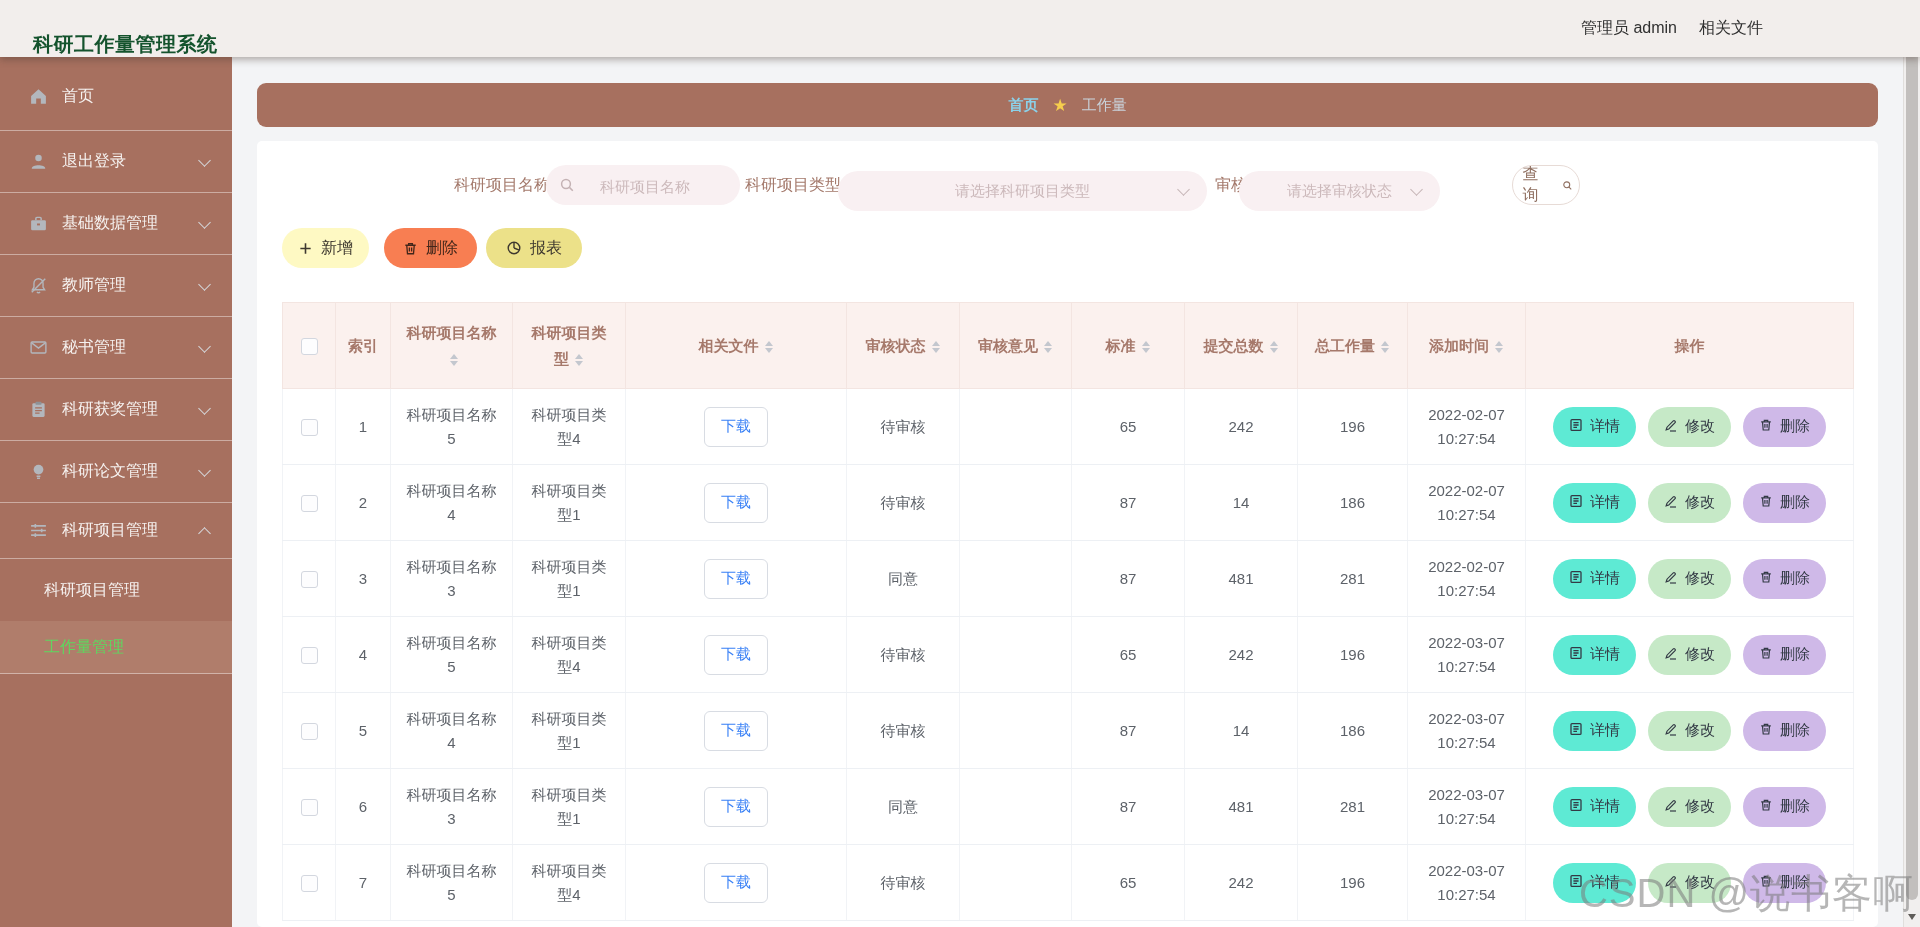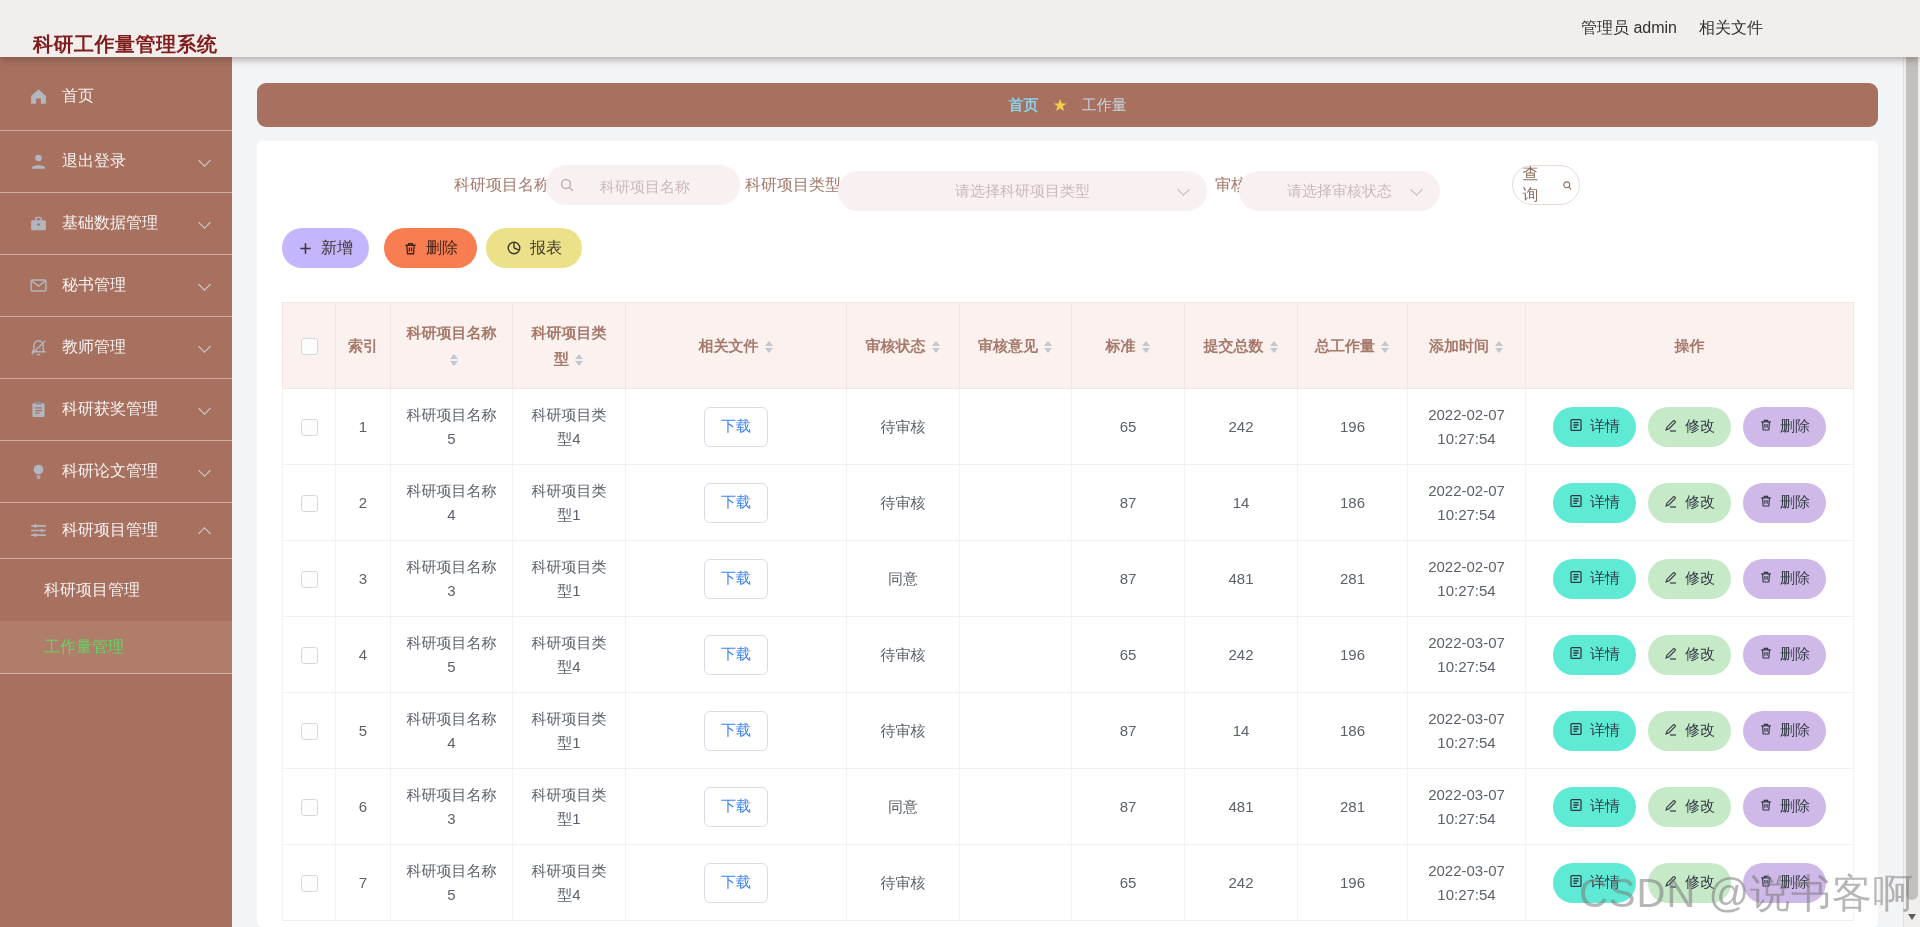--- a/index.html
+++ b/index.html
@@ -3,21 +3,21 @@
 <meta charset="utf-8">
 <style>
   html,body{margin:0;padding:0;background:#e8e8e8;}
   #viewport{position:relative;width:1920px;height:927px;background:#f3f4f6;overflow:hidden;
     font-family:"Liberation Sans","DejaVu Sans",sans-serif;}
 
   
   .app-header{position:absolute;top:0;left:0;width:1920px;height:57px;background:#f2eeec;
     box-shadow:0 3px 7px rgba(70,55,48,.38);z-index:30;display:flex;align-items:center;
     justify-content:space-between;padding:0 157px 0 33px;box-sizing:border-box;}
-  .app-title{font-size:20px;font-weight:bold;color:#7f1d1d;letter-spacing:.5px;margin-top:32px;}
+  .app-title{font-size:20px;font-weight:bold;color:#14532d;letter-spacing:.5px;margin-top:32px;}
   .header-right{display:flex;gap:22px;font-size:16px;color:#303030;align-items:center;}
   .logout{cursor:pointer;}
 
   
   .sidebar{position:absolute;top:57px;left:0;width:232px;height:870px;background:#a7705f;z-index:20;}
   .side-menu{list-style:none;margin:0;padding:6px 0 0 0;}
   .side-item{height:62px;display:flex;align-items:center;padding:0 20px 0 29px;
     border-bottom:1px solid rgba(255,255,255,.42);color:#f6f2f0;font-size:16px;cursor:pointer;position:relative;box-sizing:border-box;}
   .side-item.first{height:68px;}
   .side-item.parent{height:56px;}
@@ -55,21 +55,21 @@
   .sel .chev2{position:absolute;right:19px;top:14px;width:8px;height:8px;
     border-right:1.5px solid #c5b4b6;border-bottom:1.5px solid #c5b4b6;transform:rotate(45deg);}
   .btn-query{position:absolute;left:1255px;top:24px;width:68px;height:40px;border-radius:20px;
     background:#fff;border:1px solid #e7dbd6;color:#8f6f60;font-size:16px;display:flex;
     align-items:center;justify-content:center;gap:20px;cursor:pointer;box-sizing:border-box;}
 
   
   .tbtn{position:absolute;top:87px;height:40px;border:none;border-radius:20px;font-size:16px;
     color:#3e382f;display:flex;align-items:center;justify-content:center;gap:8px;cursor:pointer;
     font-family:inherit;}
-  .btn-add{left:25px;width:87px;background:#c4b5fd;}
+  .btn-add{left:25px;width:87px;background:#fef9c3;}
   .btn-del{left:127px;width:93px;background:#f87e52;color:#42261a;}
   .btn-report{left:229px;width:96px;background:#ece189;}
 
   
   .data-table{position:absolute;left:25px;top:161px;width:1571px;border-collapse:collapse;
     table-layout:fixed;background:#fff;}
   .data-table th{height:86px;background:#fbf1ee;color:#a6796b;font-size:15px;font-weight:bold;
     text-align:center;vertical-align:middle;padding:0 12px;line-height:26px;
     border:1px solid #f3e5e1;box-sizing:border-box;}
   .data-table td{height:76px;color:#5d6269;font-size:15px;text-align:center;vertical-align:middle;
@@ -140,36 +140,36 @@
               <path d="M6.5 6 V4.2 a1 1 0 0 1 1-1 h3 a1 1 0 0 1 1 1 V6" fill="none" stroke="#b3b7bd" stroke-width="1.4"></path>
               <rect x="7.6" y="9" width="2.8" height="1.8" fill="#a7705f"></rect>
             </svg>
           </span>
           <span>基础数据管理</span>
           <span class="chev"></span>
         </li>
         <li class="side-item">
           <span class="s-icon">
             <svg viewBox="0 0 18 18" fill="none" stroke="#b3b7bd" stroke-width="1.3">
-              <rect x="2" y="3.8" width="14" height="10.4" rx="1"></rect>
-              <path d="M2.5 4.6 L9 9.6 L15.5 4.6"></path>
-            </svg>
-          </span>
-          <span>秘书管理</span>
-          <span class="chev"></span>
-        </li>
-        <li class="side-item">
-          <span class="s-icon">
-            <svg viewBox="0 0 18 18" fill="none" stroke="#b3b7bd" stroke-width="1.3">
               <path d="M9 2.6 a4.3 4.3 0 0 1 4.3 4.3 V10.6 L14.8 13 H3.2 L4.7 10.6 V6.9 A4.3 4.3 0 0 1 9 2.6 Z"></path>
               <path d="M7.6 15 a1.6 1.6 0 0 0 2.8 0"></path>
               <path d="M2.6 15.4 L15.4 2.6"></path>
             </svg>
           </span>
           <span>教师管理</span>
+          <span class="chev"></span>
+        </li>
+        <li class="side-item">
+          <span class="s-icon">
+            <svg viewBox="0 0 18 18" fill="none" stroke="#b3b7bd" stroke-width="1.3">
+              <rect x="2" y="3.8" width="14" height="10.4" rx="1"></rect>
+              <path d="M2.5 4.6 L9 9.6 L15.5 4.6"></path>
+            </svg>
+          </span>
+          <span>秘书管理</span>
           <span class="chev"></span>
         </li>
         <li class="side-item">
           <span class="s-icon">
             <svg viewBox="0 0 18 18">
               <rect x="3.2" y="3" width="11.6" height="13" rx="1.2" fill="#b3b7bd"></rect>
               <rect x="6.2" y="1.6" width="5.6" height="3" rx="0.8" fill="#8e9297"></rect>
               <path d="M5.8 7.5 H12.2 M5.8 10 H12.2 M5.8 12.5 H10" stroke="#a7705f" stroke-width="1.1"></path>
             </svg>
           </span>

